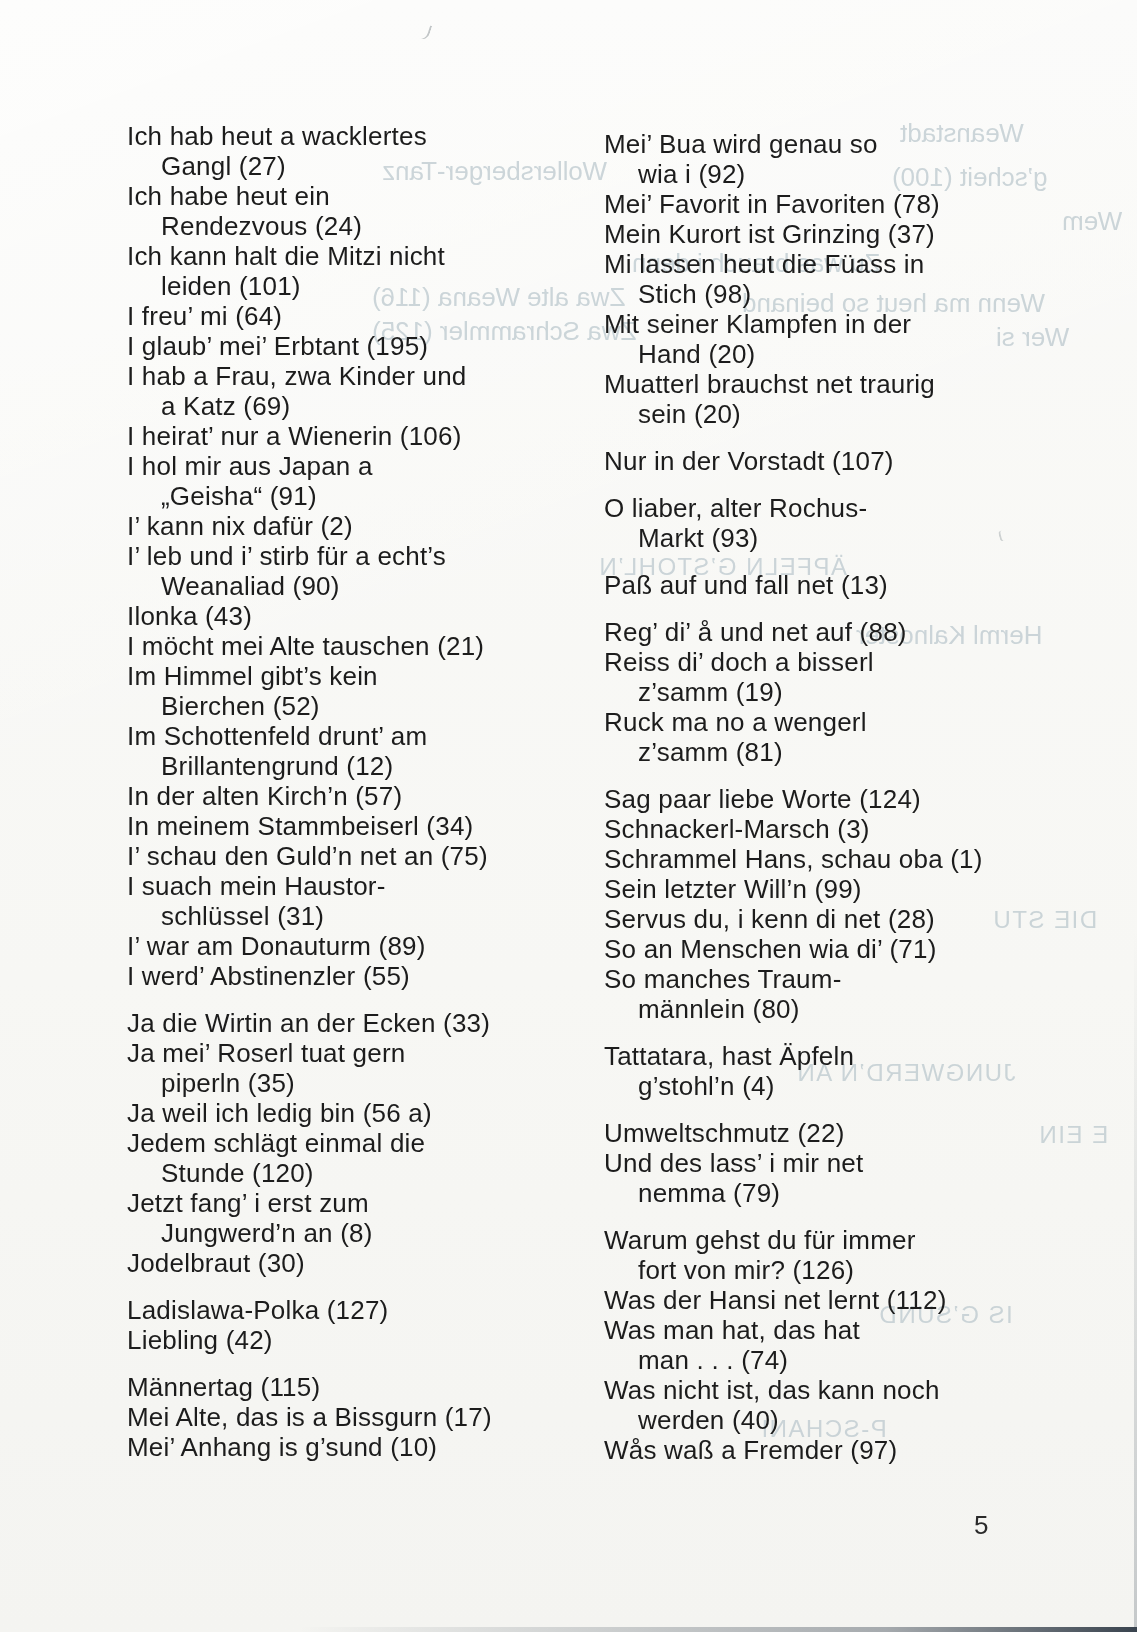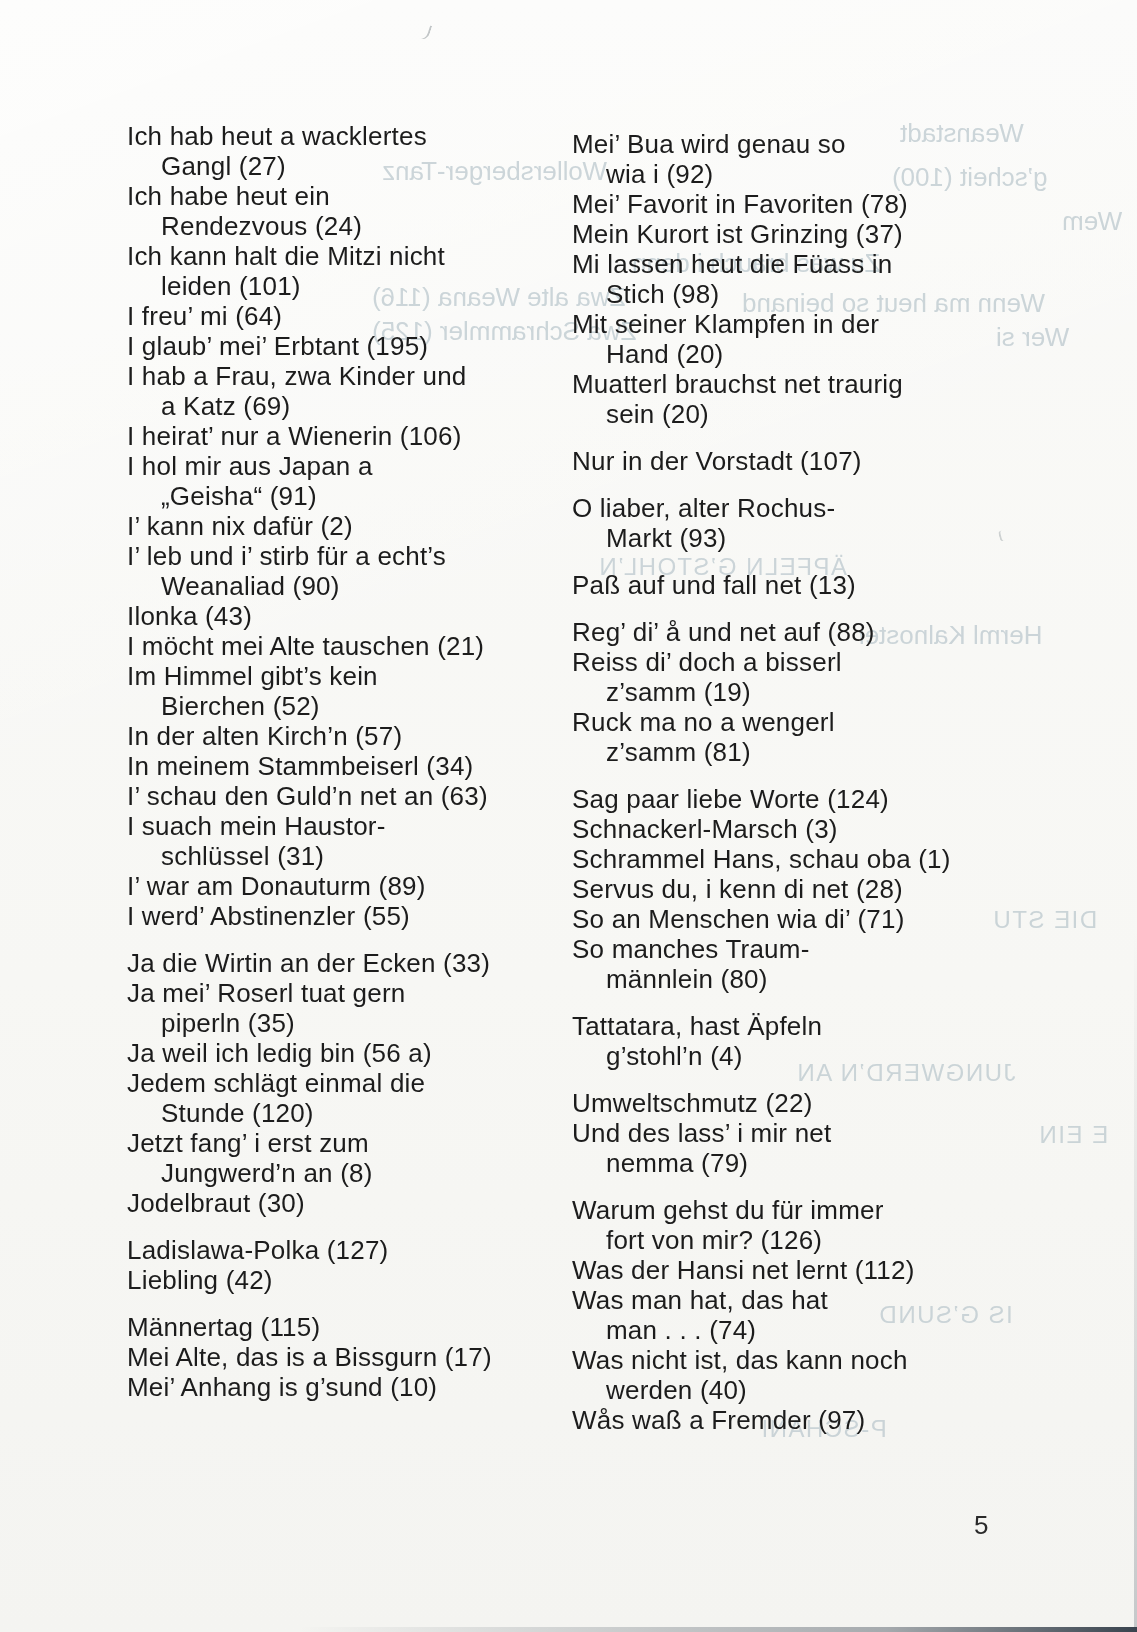--- a/index.html
+++ b/index.html
@@ -14,21 +14,21 @@
     font-family:"Liberation Sans", sans-serif;
     color:#1c1c1c;
   }
   .col {
     position:absolute;
     font-size:26px;
     line-height:30px;
     letter-spacing:0.2px;
   }
   .col-left  { left:127px; top:121px; width:445px; }
-  .col-right { left:572px; top:129px; width:460px; }
+  .col-right { left:604px; top:129px; width:460px; }
   .group + .group { margin-top:17px; }
   .entry .line { white-space:nowrap; }
   .entry .line.cont { padding-left:34px; }
   .page-number {
     position:absolute; left:974px; top:1510px;
     font-size:26px; color:#2a2a2a;
   }
   
   .ghost {
     position:absolute;
@@ -130,27 +130,31 @@
           <div class="line">Ilonka (43)</div>
         </div>
         <div class="entry">
           <div class="line">I möcht mei Alte tauschen (21)</div>
         </div>
         <div class="entry">
           <div class="line">Im Himmel gibt’s kein</div>
           <div class="line cont">Bierchen (52)</div>
         </div>
         <div class="entry">
+          <div class="line">Im Schottenfeld drunt’ am</div>
+          <div class="line cont">Brillantengrund (12)</div>
+        </div>
+        <div class="entry">
           <div class="line">In der alten Kirch’n (57)</div>
         </div>
         <div class="entry">
           <div class="line">In meinem Stammbeiserl (34)</div>
         </div>
         <div class="entry">
-          <div class="line">I’ schau den Guld’n net an (63)</div>
+          <div class="line">I’ schau den Guld’n net an (75)</div>
         </div>
         <div class="entry">
           <div class="line">I suach mein Haustor-</div>
           <div class="line cont">schlüssel (31)</div>
         </div>
         <div class="entry">
           <div class="line">I’ war am Donauturm (89)</div>
         </div>
         <div class="entry">
           <div class="line">I werd’ Abstinenzler (55)</div>
@@ -255,20 +259,23 @@
       </div>
       <div class="group">
         <div class="entry">
           <div class="line">Sag paar liebe Worte (124)</div>
         </div>
         <div class="entry">
           <div class="line">Schnackerl-Marsch (3)</div>
         </div>
         <div class="entry">
           <div class="line">Schrammel Hans, schau oba (1)</div>
+        </div>
+        <div class="entry">
+          <div class="line">Sein letzter Will’n (99)</div>
         </div>
         <div class="entry">
           <div class="line">Servus du, i kenn di net (28)</div>
         </div>
         <div class="entry">
           <div class="line">So an Menschen wia di’ (71)</div>
         </div>
         <div class="entry">
           <div class="line">So manches Traum-</div>
           <div class="line cont">männlein (80)</div>

